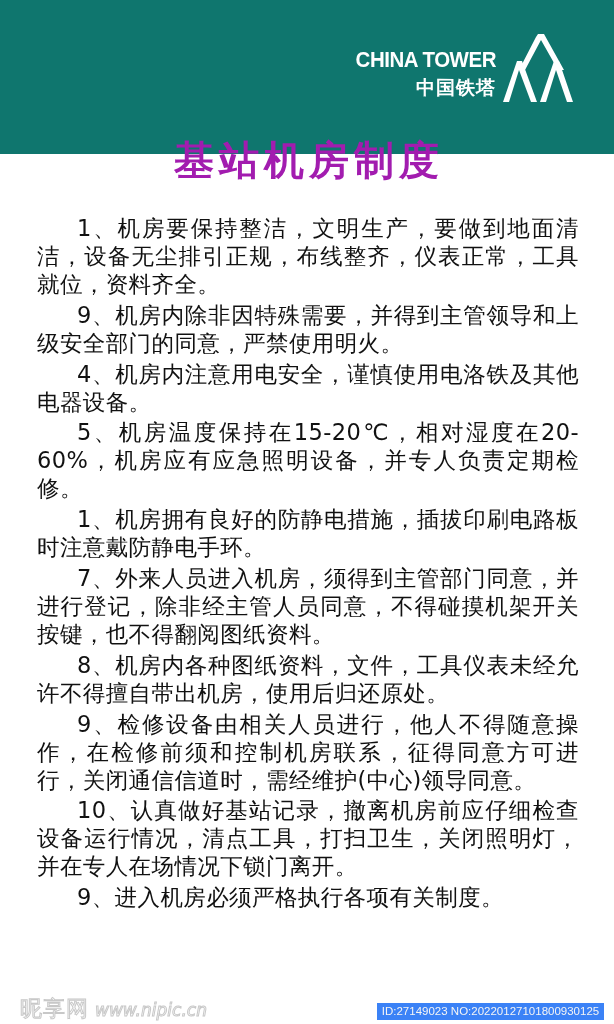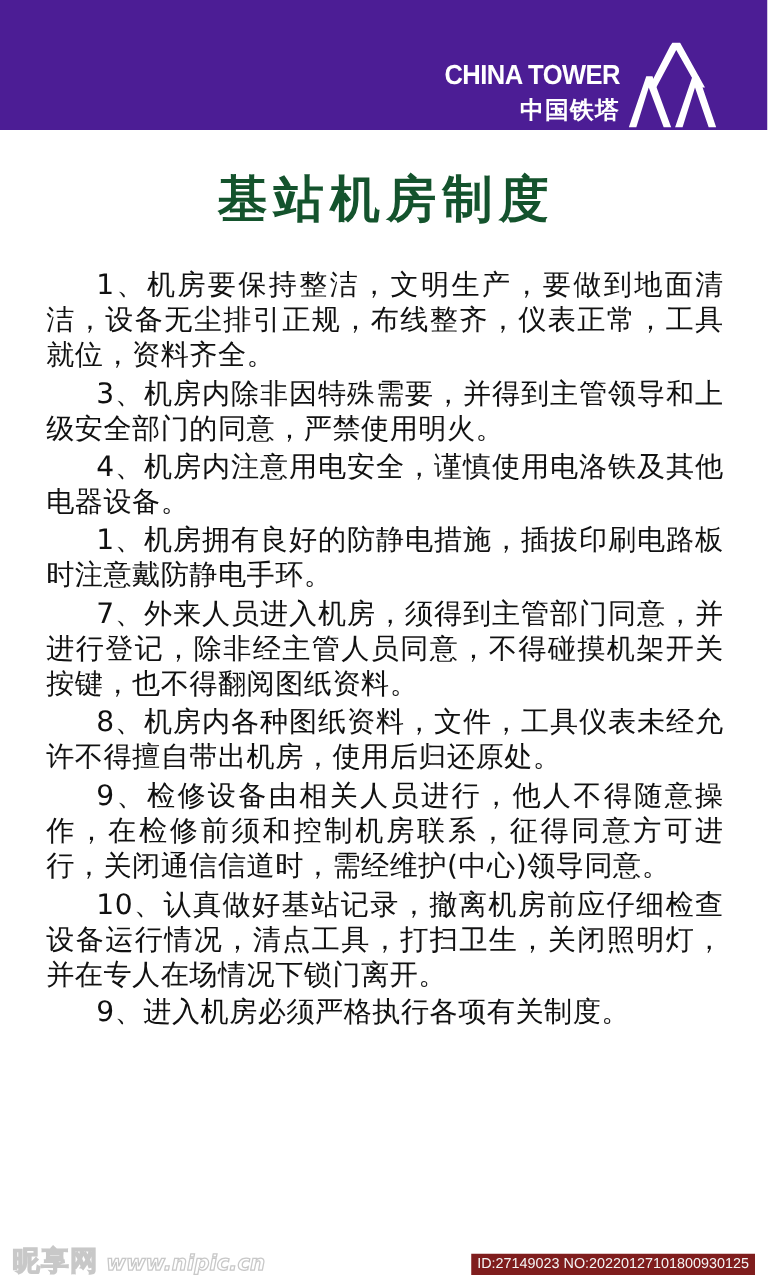--- a/index.html
+++ b/index.html
@@ -12,22 +12,22 @@
       background: #ffffff;
       position: relative;
       overflow: hidden;
       font-family: "DejaVu Sans", "Liberation Sans", sans-serif;
       color: #111111;
     }
     .header {
       position: absolute;
       left: 0; top: 0;
       width: 614px;
-      height: 104px;
-      background: #4c1d95;
+      height: 154px;
+      background: #0f766e;
     }
     .brand-en {
       position: absolute;
       right: 118px;
       top: 47px;
       font-family: "Liberation Sans", sans-serif;
       font-weight: bold;
       font-size: 22px;
       color: #ffffff;
       letter-spacing: -0.5px;
@@ -53,21 +53,21 @@
       height: 68px;
     }
     .title {
       position: absolute;
       left: 0;
       top: 134px;
       width: 614px;
       text-align: center;
       font-size: 40px;
       font-weight: bold;
-      color: #14532d;
+      color: #a21caf;
       letter-spacing: 5px;
       line-height: 52px;
       padding-left: 4px;
       box-sizing: border-box;
     }
     .rules {
       position: absolute;
       left: 37px;
       top: 214px;
       width: 542px;
@@ -76,42 +76,42 @@
       margin: 0 0 2.8px 0;
       font-size: 22.5px;
       line-height: 28px;
       text-indent: 40px;
       text-align: justify;
       letter-spacing: 0.4px;
       color: #111111;
     }
     .watermark-logo {
       position: absolute;
-      left: 10px;
+      left: 20px;
       top: 994px;
       font-size: 22px;
-      font-weight: bold;
+      font-weight: normal;
       color: transparent;
       -webkit-text-stroke: 1px #c8c8c8;
       white-space: nowrap;
       letter-spacing: 1px;
     }
     .watermark-url {
       font-size: 17px;
       font-style: italic;
       margin-left: 6px;
       letter-spacing: 0;
     }
     .watermark-id {
       position: absolute;
       left: 377px;
       top: 1003px;
       width: 227px;
       height: 17px;
-      background: #7f1d1d;
+      background: #3b82f6;
       color: #f5f5f5;
       font-family: "Liberation Sans", sans-serif;
       font-size: 11.5px;
       line-height: 17px;
       text-align: center;
       white-space: nowrap;
       overflow: hidden;
     }
   </style>
 </head>
@@ -127,22 +127,23 @@
     <polygon fill="#ffffff" points="14,27 19,27 34,68 28,68 16,36 6,68 0,68"></polygon>
 
     <polygon fill="#ffffff" points="51,27 56,27 70,68 64,68 53,36 43,68 37,68"></polygon>
   </svg>
 </div>
 
 <div class="title">基站机房制度</div>
 
 <div class="rules">
   <p class="rule">1、机房要保持整洁，文明生产，要做到地面清洁，设备无尘排引正规，布线整齐，仪表正常，工具就位，资料齐全。</p>
-  <p class="rule">3、机房内除非因特殊需要，并得到主管领导和上级安全部门的同意，严禁使用明火。</p>
+  <p class="rule">9、机房内除非因特殊需要，并得到主管领导和上级安全部门的同意，严禁使用明火。</p>
   <p class="rule">4、机房内注意用电安全，谨慎使用电洛铁及其他电器设备。</p>
+  <p class="rule">5、机房温度保持在15-20℃，相对湿度在20-60%，机房应有应急照明设备，并专人负责定期检修。</p>
   <p class="rule">1、机房拥有良好的防静电措施，插拔印刷电路板时注意戴防静电手环。</p>
   <p class="rule">7、外来人员进入机房，须得到主管部门同意，并进行登记，除非经主管人员同意，不得碰摸机架开关按键，也不得翻阅图纸资料。</p>
   <p class="rule">8、机房内各种图纸资料，文件，工具仪表未经允许不得擅自带出机房，使用后归还原处。</p>
   <p class="rule">9、检修设备由相关人员进行，他人不得随意操作，在检修前须和控制机房联系，征得同意方可进行，关闭通信信道时，需经维护(中心)领导同意。</p>
   <p class="rule">10、认真做好基站记录，撤离机房前应仔细检查设备运行情况，清点工具，打扫卫生，关闭照明灯，并在专人在场情况下锁门离开。</p>
   <p class="rule">9、进入机房必须严格执行各项有关制度。</p>
 </div>
 
 <div class="watermark-logo">
   <span>昵享网</span><span class="watermark-url">www.nipic.cn</span>

